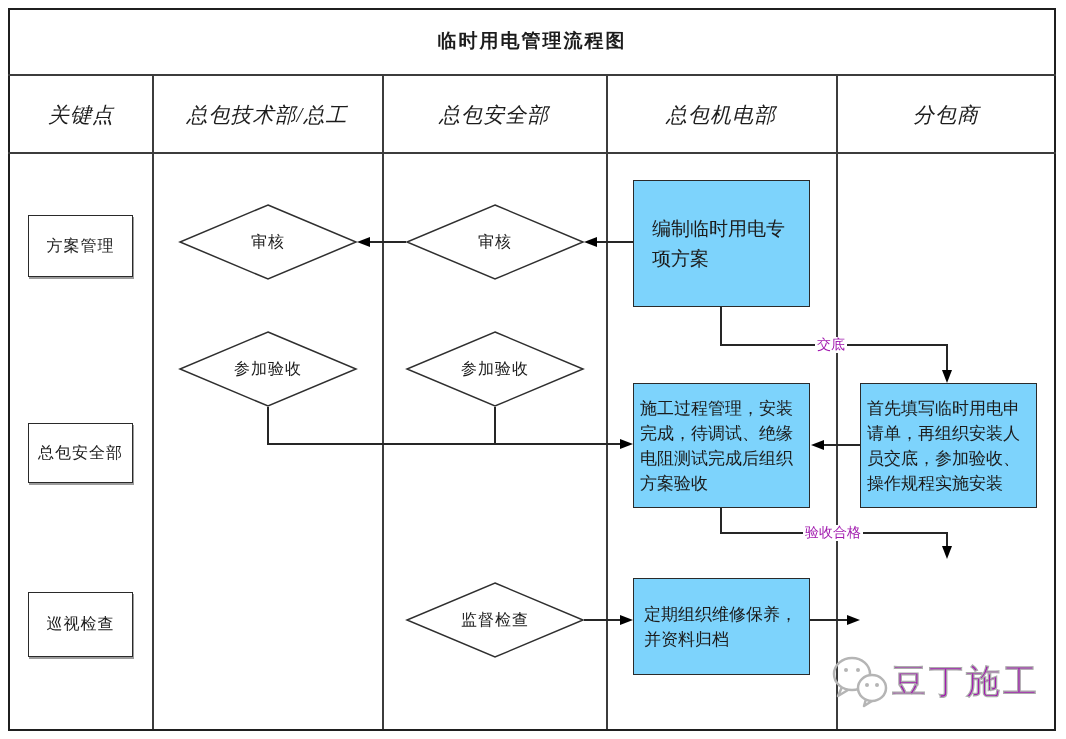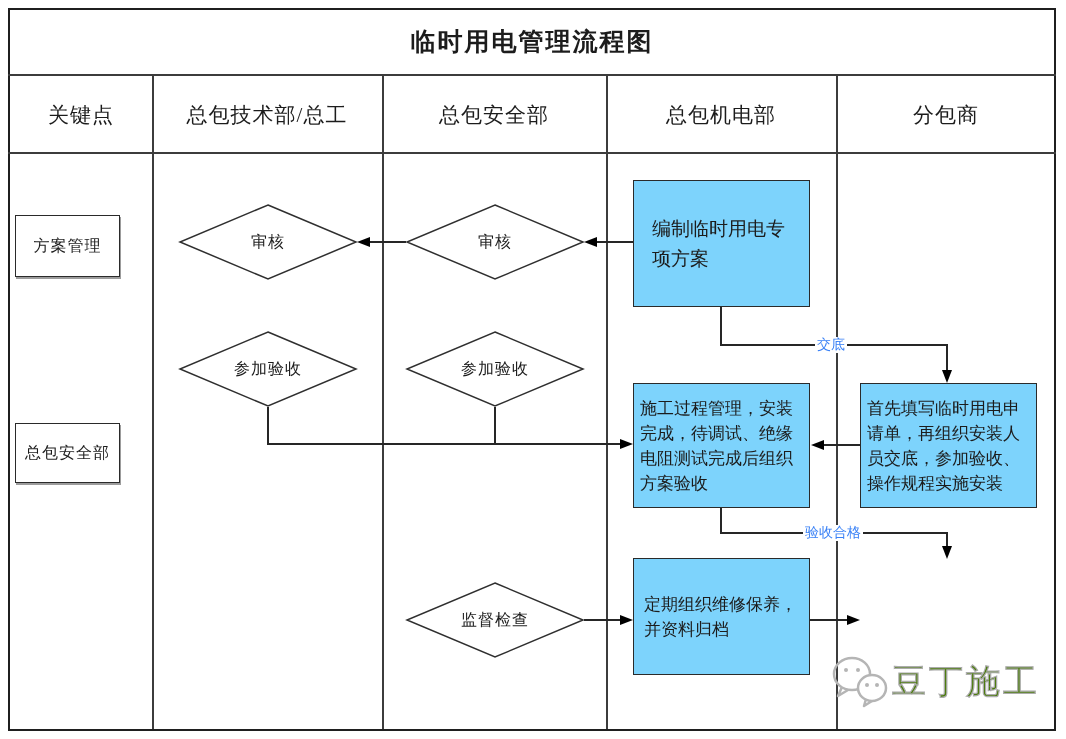--- a/index.html
+++ b/index.html
@@ -7,26 +7,26 @@
   #stage{position:relative;width:1066px;height:739px;background:#ffffff;overflow:hidden;}
 
   
   .outer{position:absolute;left:8px;top:8px;width:1044px;height:719px;border:2px solid #1f1f1f;}
   .gridline{position:absolute;background:#3c3c3c;}
   .h{height:2px;}
   .v{width:2px;}
 
   
   .title{position:absolute;left:8px;top:8px;width:1048px;height:66px;display:flex;align-items:center;justify-content:center;
-         font-size:25px;font-weight:600;letter-spacing:2px;}
+         font-size:19px;font-weight:600;letter-spacing:2px;}
   .hcell{position:absolute;top:76px;height:77px;display:flex;align-items:center;justify-content:center;
-         font-size:21px;letter-spacing:1px;}
+         font-size:21px;letter-spacing:1px;font-style:italic;}
 
   
-  .kbox{position:absolute;left:15px;width:103px;border:1px solid #2a2a2a;background:#fff;
+  .kbox{position:absolute;left:28px;width:103px;border:1px solid #2a2a2a;background:#fff;
         display:flex;align-items:center;justify-content:center;font-size:16px;letter-spacing:1px;
         box-shadow:1px 2px 0 #9c9c9c;}
 
   
   .pbox{position:absolute;width:177px;border:1.5px solid #2a2a2a;background:#7dd3fc;box-sizing:border-box;
         display:flex;align-items:center;justify-content:center;text-align:left;
         font-size:17px;line-height:25px;padding:4px 6px;}
 
   
   .diamond{position:absolute;width:180px;height:78px;}
@@ -34,25 +34,25 @@
   .dlabel{position:absolute;left:0;top:0;width:180px;height:78px;display:flex;align-items:center;justify-content:center;
           font-size:16px;letter-spacing:1px;}
 
   
   .ln{position:absolute;background:#262626;}
   .ah{position:absolute;width:0;height:0;}
   .ah-left{border-top:5px solid transparent;border-bottom:5px solid transparent;border-right:13px solid #000;}
   .ah-right{border-top:5px solid transparent;border-bottom:5px solid transparent;border-left:13px solid #000;}
   .ah-down{border-left:5px solid transparent;border-right:5px solid transparent;border-top:13px solid #000;}
 
-  .edgelabel{position:absolute;background:#ffffff;font-size:14px;padding:0 2px;line-height:16px;color:#3b82f6;}
+  .edgelabel{position:absolute;background:#ffffff;font-size:14px;padding:0 2px;line-height:16px;color:#a21caf;}
 
   
   .wm{position:absolute;left:830px;top:650px;width:210px;height:62px;display:flex;align-items:center;z-index:9;}
-  .wm-text{font-size:34px;letter-spacing:3px;color:#4d7c0f;-webkit-text-stroke:1.2px #ababab;line-height:36px;
+  .wm-text{font-size:34px;letter-spacing:3px;color:#a21caf;-webkit-text-stroke:1.2px #ababab;line-height:36px;
            font-family:"Liberation Sans","DejaVu Sans",sans-serif;}
 </style>
 </head>
 <body>
 
 <div id="stage">
 
   <div class="outer"></div>
 
   <div class="gridline h" style="left:8px;top:74px;width:1048px;"></div>
@@ -97,20 +97,21 @@
   <div class="edgelabel" style="left:803px;top:525px;">验收合格</div>
 
   <div class="ln" style="left:584px;top:619px;width:36px;height:2px;"></div>
   <div class="ah ah-right" style="left:620px;top:615px;"></div>
 
   <div class="ln" style="left:810px;top:619px;width:38px;height:2px;"></div>
   <div class="ah ah-right" style="left:847px;top:615px;"></div>
 
   <div class="kbox" style="top:215px;height:60px;">方案管理</div>
   <div class="kbox" style="top:423px;height:58px;">总包安全部</div>
+  <div class="kbox" style="top:592px;height:63px;">巡视检查</div>
 
   <div class="diamond" style="left:178px;top:203px;">
     <svg width="180" height="78">
         <polygon points="90,2 178,39 90,76 2,39" fill="#ffffff" stroke="#2f2f2f" stroke-width="1.5"></polygon>
       </svg>
     <div class="dlabel">审核</div>
   </div>
   <div class="diamond" style="left:405px;top:203px;">
     <svg width="180" height="78">
         <polygon points="90,2 178,39 90,76 2,39" fill="#ffffff" stroke="#2f2f2f" stroke-width="1.5"></polygon>
@@ -132,21 +133,21 @@
   <div class="diamond" style="left:405px;top:581px;">
     <svg width="180" height="78">
         <polygon points="90,2 178,39 90,76 2,39" fill="#ffffff" stroke="#2f2f2f" stroke-width="1.5"></polygon>
       </svg>
     <div class="dlabel">监督检查</div>
   </div>
 
   <div class="pbox" style="left:633px;top:180px;height:127px;padding:10px 18px;font-size:19px;line-height:30px;">编制临时用电专项方案</div>
   <div class="pbox" style="left:633px;top:383px;height:125px;">施工过程管理，安装完成，待调试、绝缘电阻测试完成后组织方案验收</div>
   <div class="pbox" style="left:860px;top:383px;height:125px;">首先填写临时用电申请单，再组织安装人员交底，参加验收、操作规程实施安装</div>
-  <div class="pbox" style="left:633px;top:558px;height:117px;padding:8px 10px;">定期组织维修保养，并资料归档</div>
+  <div class="pbox" style="left:633px;top:578px;height:97px;padding:8px 10px;">定期组织维修保养，并资料归档</div>
 
   <div class="wm">
     <svg width="62" height="58" viewBox="0 0 62 58">
       <ellipse cx="22" cy="22" rx="18" ry="16" fill="none" stroke="#b5b5b5" stroke-width="2.5"></ellipse>
       <path d="M12 35 L8 44 L18 38" fill="none" stroke="#b5b5b5" stroke-width="2.5" stroke-linejoin="round"></path>
       <circle cx="16" cy="18" r="2" fill="#b5b5b5"></circle>
       <circle cx="28" cy="18" r="2" fill="#b5b5b5"></circle>
       <ellipse cx="42" cy="36" rx="14" ry="13" fill="#ffffff" stroke="#b5b5b5" stroke-width="2.5"></ellipse>
       <path d="M36 47 L34 54 L42 49" fill="none" stroke="#b5b5b5" stroke-width="2.5" stroke-linejoin="round"></path>
       <circle cx="37" cy="33" r="2" fill="#b5b5b5"></circle>

